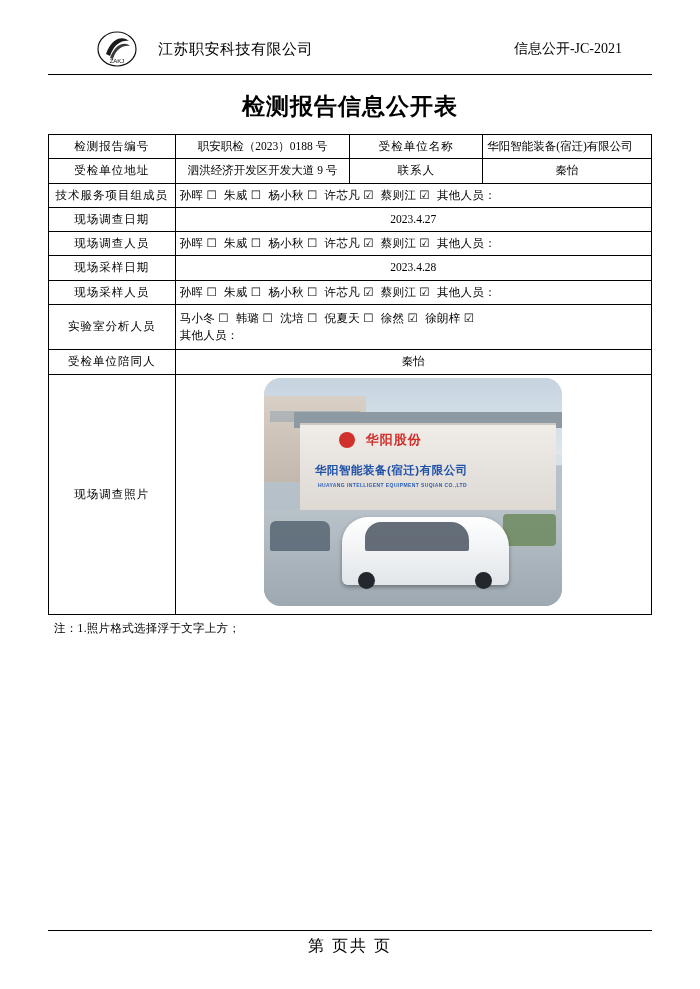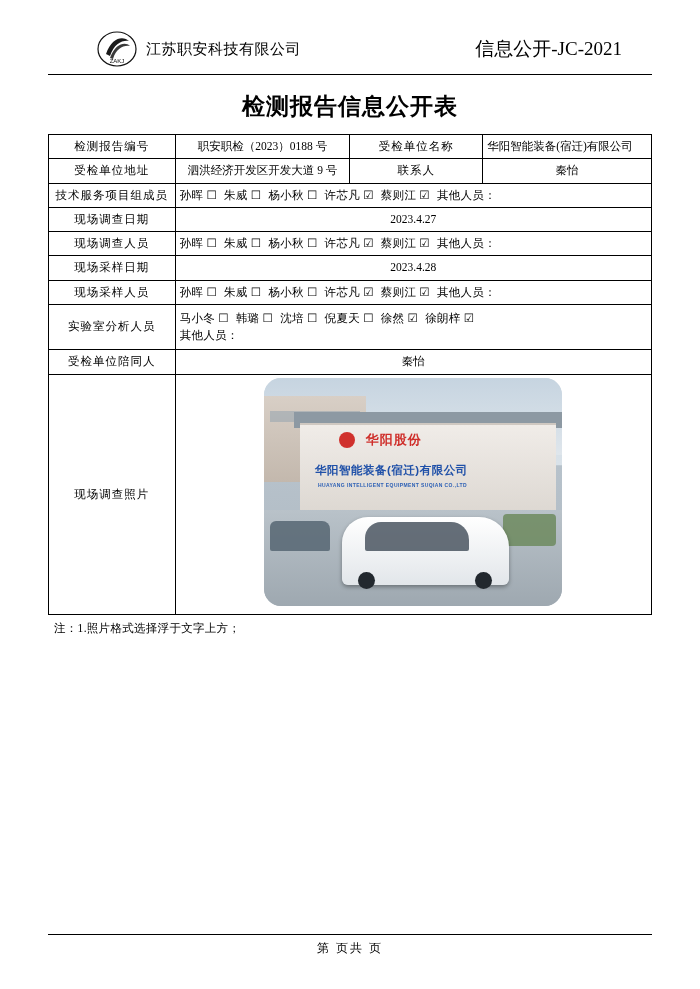--- a/index.html
+++ b/index.html
@@ -24,37 +24,37 @@
   .header {
     display: flex;
     align-items: center;
     justify-content: space-between;
     height: 46px;
     padding: 0 8px 0 48px;
   }
   .header-left {
     display: flex;
     align-items: center;
-    gap: 8px;
+    gap: 20px;
   }
   .logo {
     width: 42px;
     height: 38px;
     position: relative;
     flex: none;
   }
   .logo svg { display:block; }
   .company-name {
     font-size: 15px;
     letter-spacing: 0.5px;
     font-family: "Liberation Serif", serif;
     white-space: nowrap;
   }
   .doc-code {
-    font-size: 19px;
+    font-size: 14px;
     white-space: nowrap;
     padding-right: 22px;
   }
   .header-rule {
     border-bottom: 1.2px solid #000;
     margin: 2px 0 0 0;
   }
   
   .doc-title {
     text-align: center;
@@ -239,21 +239,21 @@
     left: 48px;
     right: 48px;
     bottom: 32px;
   }
   .footer-rule {
     border-top: 1.2px solid #000;
     margin-bottom: 5px;
   }
   .footer-text {
     text-align: center;
-    font-size: 12px;
+    font-size: 16px;
     letter-spacing: 2px;
   }
 </style>
 </head>
 <body>
 
 <div class="page">
 
   <div class="header">
     <div class="header-left">

